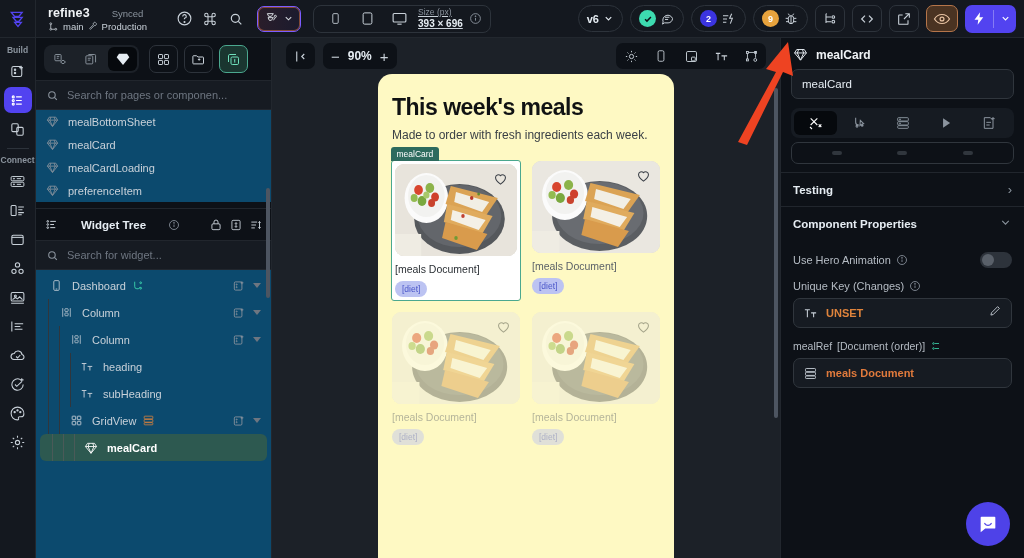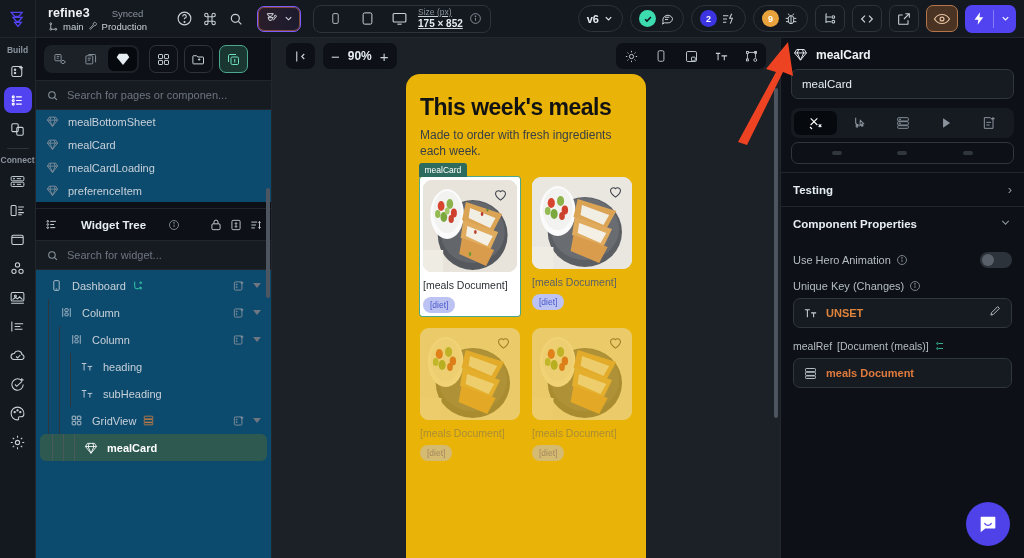--- a/index.html
+++ b/index.html
@@ -187,21 +187,21 @@
     height: 26px; border-radius: 7px; background: #0d1117;
     display: flex; align-items: center; padding: 0 8px; gap: 8px; cursor: pointer;
   }
   .zoom-txt { font-size: 12px; font-weight: bold; color: #e6edf3; }
   .zoom-btn { font-size: 15px; color: #c9d1d9; cursor: pointer; line-height: 1; }
   .ct-right { margin-left: auto; display: flex; align-items: center; background: #0d1117; border-radius: 7px; }
   .ct-ic { width: 30px; height: 26px; display: flex; align-items: center; justify-content: center; cursor: pointer; border-radius: 6px; }
 
   .stage { flex: 1; display: flex; justify-content: center; overflow: hidden; position: relative; }
   .phone {
-    width: 240px; background: #eab308;
+    width: 296px; background: #fef9c3;
     border-radius: 14px 14px 0 0; overflow: hidden;
     padding: 20px 14px 0;
   }
   .ph-title { font-size: 23px; font-weight: bold; color: #101213; letter-spacing: -.5px; }
   .ph-sub { font-size: 12px; color: #3a4046; margin-top: 6px; line-height: 1.35; }
 
   .grid { display: grid; grid-template-columns: 1fr 1fr; gap: 12px; margin-top: 18px; }
   .card { position: relative; }
   .card.selected { outline: 1.5px solid #4ba88f; border-radius: 2px; padding: 3px; background: #fff; }
   .card.faded { opacity: .45; }
@@ -369,21 +369,21 @@
           </svg>
       </div>
       <div class="tb-icon">
         <svg width="17" height="17" viewBox="0 0 24 24" fill="none" stroke="#c9d1d9" stroke-width="1.6">
             <rect x="3" y="5" width="18" height="12" rx="1.5"></rect>
             <path d="M9 20h6"></path>
           </svg>
       </div>
       <div class="size-txt">
         <span class="size-lbl">Size (px)</span>
-        <span class="size-val">175 × 852</span>
+        <span class="size-val">393 × 696</span>
       </div>
       <svg width="13" height="13" viewBox="0 0 24 24" fill="none" stroke="#8b949e" stroke-width="1.7">
           <circle cx="12" cy="12" r="9"></circle>
           <path d="M12 11v5"></path>
           <circle cx="12" cy="7.8" r=".8" fill="#8b949e"></circle>
         </svg>
     </div>
 
     <div class="right-tools">
       <div class="rt-pill">
@@ -1121,21 +1121,21 @@
           <span class="field-val">UNSET</span>
           <span class="pen">
             <svg width="14" height="14" viewBox="0 0 24 24" fill="none" stroke="#c9d1d9" stroke-width="1.5">
                 <path d="M16.5 4.5l3 3L9 18l-4 1 1-4z"></path>
               </svg>
           </span>
         </div>
 
         <div class="prop-line">
           <span class="sub-lbl">mealRef</span>
-          <span class="sub-lbl">[Document (meals)]</span>
+          <span class="sub-lbl">[Document (order)]</span>
           <svg width="12" height="12" viewBox="0 0 24 24" fill="none" stroke="#3ddbb0" stroke-width="1.6">
               <circle cx="7" cy="7" r="1.6"></circle>
               <circle cx="7" cy="17" r="1.6"></circle>
               <path d="M10 7h8M10 17h8"></path>
             </svg>
         </div>
         <div class="field-box">
           <svg width="15" height="15" viewBox="0 0 24 24" fill="none" stroke="#c9d1d9" stroke-width="1.4">
               <rect x="4" y="4" width="16" height="5" rx="1.3"></rect>
               <rect x="4" y="10" width="16" height="5" rx="1.3"></rect>

